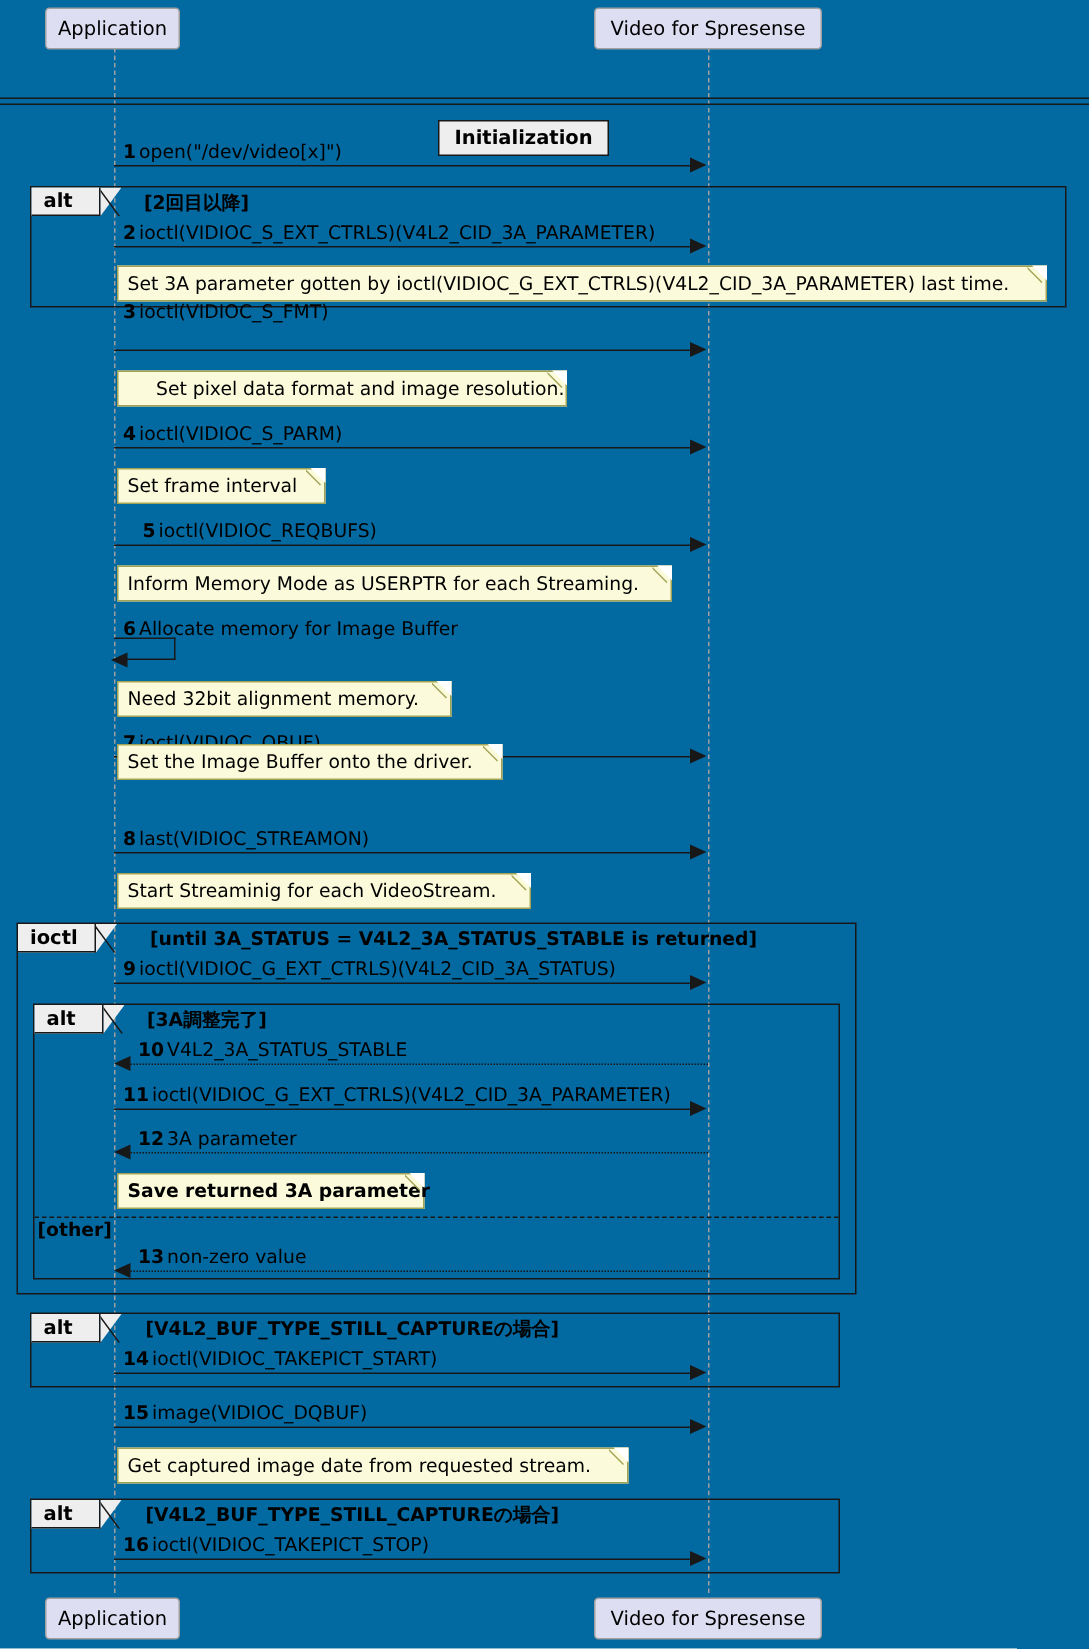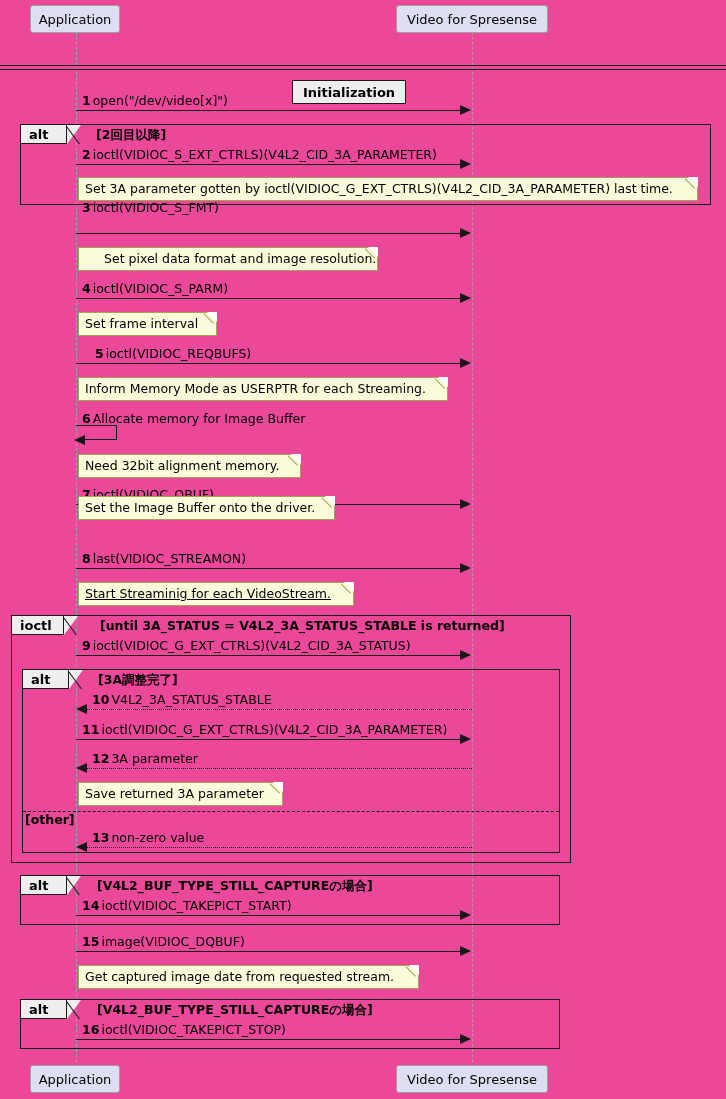--- a/index.html
+++ b/index.html
@@ -8,21 +8,21 @@
     background: #ffffff;
   }
   body {
     font-family: "DejaVu Sans", "Liberation Sans", sans-serif;
     -webkit-font-smoothing: antialiased;
   }
   #canvas {
     position: relative;
     width: 726px;
     height: 1099px;
-    background: #ec4899;
+    background: #0369a1;
     overflow: hidden;
   }
   
   .participant {
     position: absolute;
     box-sizing: border-box;
     background: #DEDEF2;
     border: 1px solid #A0A0A0;
     border-radius: 3px;
     color: #000000;
@@ -329,21 +329,21 @@
     <span class="fold"></span>
     <span class="fold-edge"></span>
   </div>
 
   <div class="msg-label" style="left:82px; top:553px;">
     <span class="msg-num">8</span><span>last(VIDIOC_STREAMON)</span>
   </div>
   <div class="msg-line" style="left:76px; top:568px; width:385px;"></div>
   <div class="arrow-head right" style="left:460px; top:563px;"></div>
 
-  <div class="note" style="left:78px; top:582px; width:276px;text-decoration:underline;">
+  <div class="note" style="left:78px; top:582px; width:276px;">
     <span>Start Streaminig for each VideoStream.</span>
     <span class="fold"></span>
     <span class="fold-edge"></span>
   </div>
 
   <div class="fragment" style="left:11px; top:615px; width:560px; height:248px;"></div>
   <div class="frag-tab" style="left:12px; top:616px; width:52px;">
     <span>ioctl</span>
   </div>
   <div class="frag-tab-slant" style="left:64px; top:616px;"></div>
@@ -377,21 +377,21 @@
   </div>
   <div class="msg-line" style="left:76px; top:739px; width:385px;"></div>
   <div class="arrow-head right" style="left:460px; top:734px;"></div>
 
   <div class="msg-label" style="left:92px; top:753px;">
     <span class="msg-num">12</span><span>3A parameter</span>
   </div>
   <div class="msg-line dotted" style="left:87px; top:768px; width:385px;"></div>
   <div class="arrow-head left" style="left:76px; top:763px;"></div>
 
-  <div class="note" style="left:78px; top:782px; width:205px;">
+  <div class="note" style="left:78px; top:782px; width:205px;font-weight:bold;">
     <span>Save returned 3A parameter</span>
     <span class="fold"></span>
     <span class="fold-edge"></span>
   </div>
 
   <div class="frag-else-line" style="left:23px; top:811px; width:536px;"></div>
   <div class="frag-else-label" style="left:25px; top:814px;">
     <span>[other]</span>
   </div>
 

